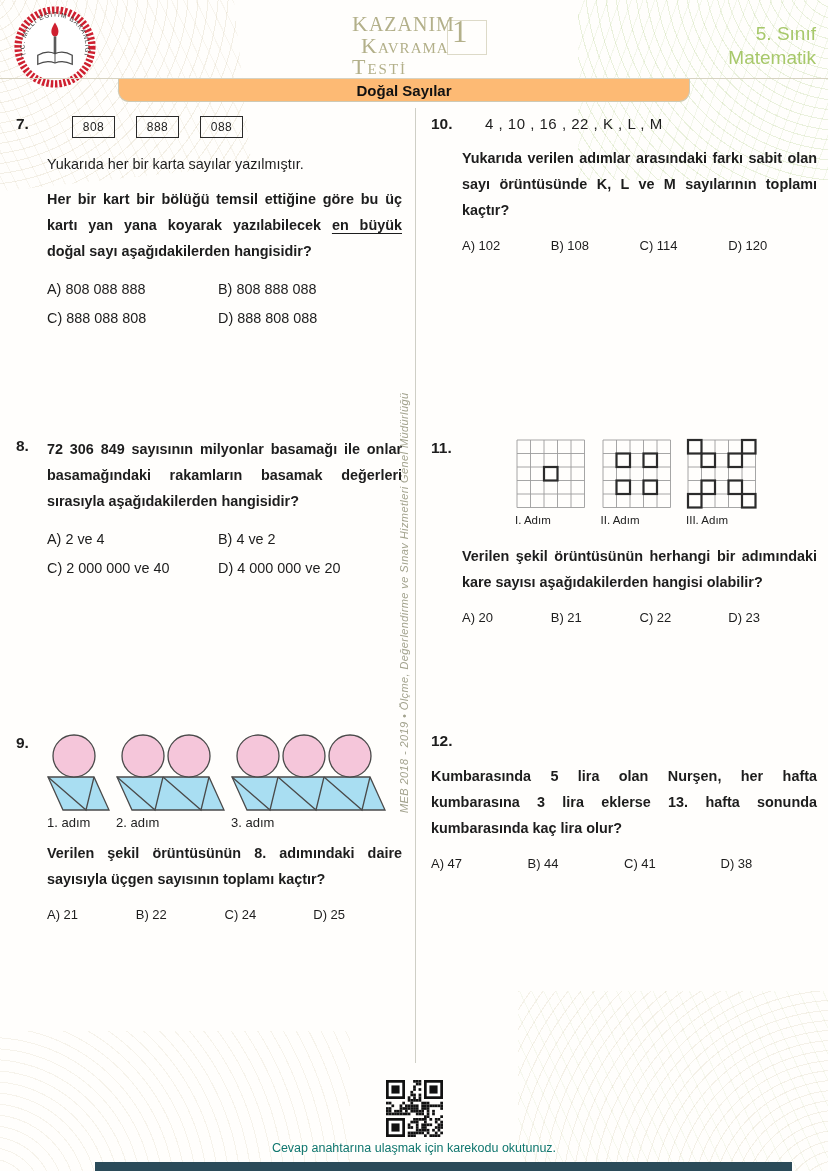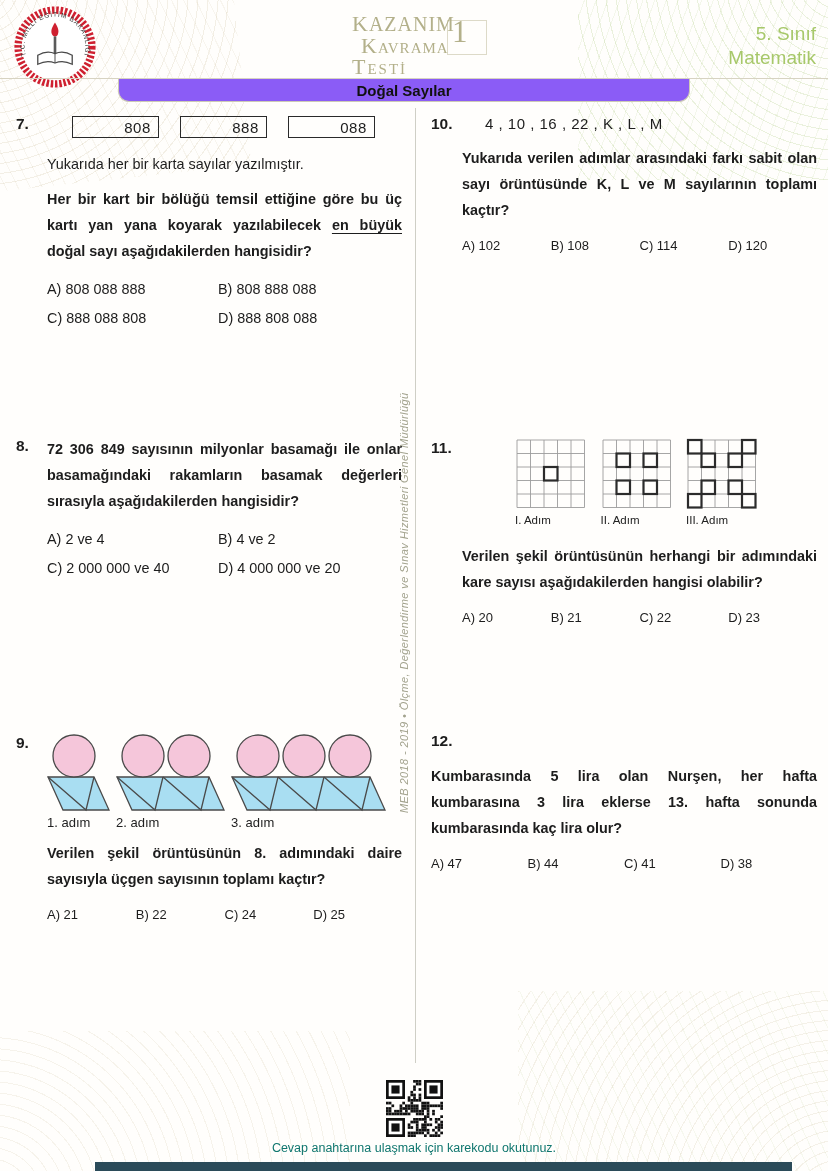--- a/index.html
+++ b/index.html
@@ -38,42 +38,42 @@
   .number-box{position:absolute;left:447px;top:20px;width:38px;height:33px;
               border:1px solid rgba(179,176,138,.45);}
   .grade-block{position:absolute;right:12px;top:22px;text-align:right;
                font-size:19px;line-height:1.25;color:#a7c86a;}
 
   
   .banner-line{position:absolute;left:0;top:78px;width:828px;height:0;border-top:1.5px solid #d7d3c2;}
   .topic-tab{position:absolute;left:118px;top:79px;width:570px;height:22px;
              border-left:1.5px solid #cdcab6;border-right:1.5px solid #cdcab6;border-bottom:1.5px solid #cdcab6;
              border-bottom-left-radius:11px;border-bottom-right-radius:11px;
-             background:#8b5cf6;display:flex;align-items:center;justify-content:center;}
+             background:#fdba74;display:flex;align-items:center;justify-content:center;}
   .topic-tab span{font-weight:bold;font-size:15px;color:#111;}
 
   
   .vdivider{position:absolute;left:415px;top:108px;width:0;height:955px;border-left:1px solid #cfcfc6;}
   .side-text{position:absolute;left:398px;top:813px;transform:rotate(-90deg);transform-origin:left top;
              white-space:nowrap;font-style:italic;font-size:11px;color:#a3a38e;letter-spacing:.4px;}
 
   
   .q{position:absolute;display:flex;}
   .q .qnum{width:31px;flex:0 0 31px;font-weight:bold;font-size:15.5px;padding-top:1px;}
   .q .qbody{flex:1;}
   .col-left{left:16px;width:386px;}
   .col-right{left:431px;width:386px;}
   .qtext{font-weight:bold;font-size:14.4px;line-height:26px;text-align:justify;margin:0;}
   .qintro{font-size:14.4px;line-height:22px;margin:0;}
   .u-word{text-decoration:underline;text-underline-offset:3px;}
   .opts2{display:grid;grid-template-columns:171px auto;row-gap:13px;font-size:14.4px;margin-top:17px;}
   .opts4{display:grid;grid-template-columns:repeat(4,1fr);font-size:13px;margin-top:15px;}
   .cards{display:flex;gap:21px;margin-left:25px;margin-top:2px;}
   .card{width:41px;height:20px;border:1.6px solid #2a2a2a;display:flex;align-items:center;
-        justify-content:center;font-size:15px;letter-spacing:.5px;padding-left:44px;}
+        justify-content:center;font-size:12px;letter-spacing:.5px;}
   .seq{font-size:15px;letter-spacing:.5px;margin-left:23px;margin-top:1px;}
 
   
   .fig-row{display:flex;align-items:flex-end;}
   .fig-step{display:flex;flex-direction:column;align-items:flex-start;}
   .fig-label{font-size:13px;color:#222;margin-top:3px;}
   .fig-label-sm{font-size:11.5px;color:#222;margin-top:4px;}
   #q9-figure{margin-left:0;}
   #q11-figure{margin-left:53px;gap:14px;}
   #q9-figure .fig-step + .fig-step{margin-left:6px;}

